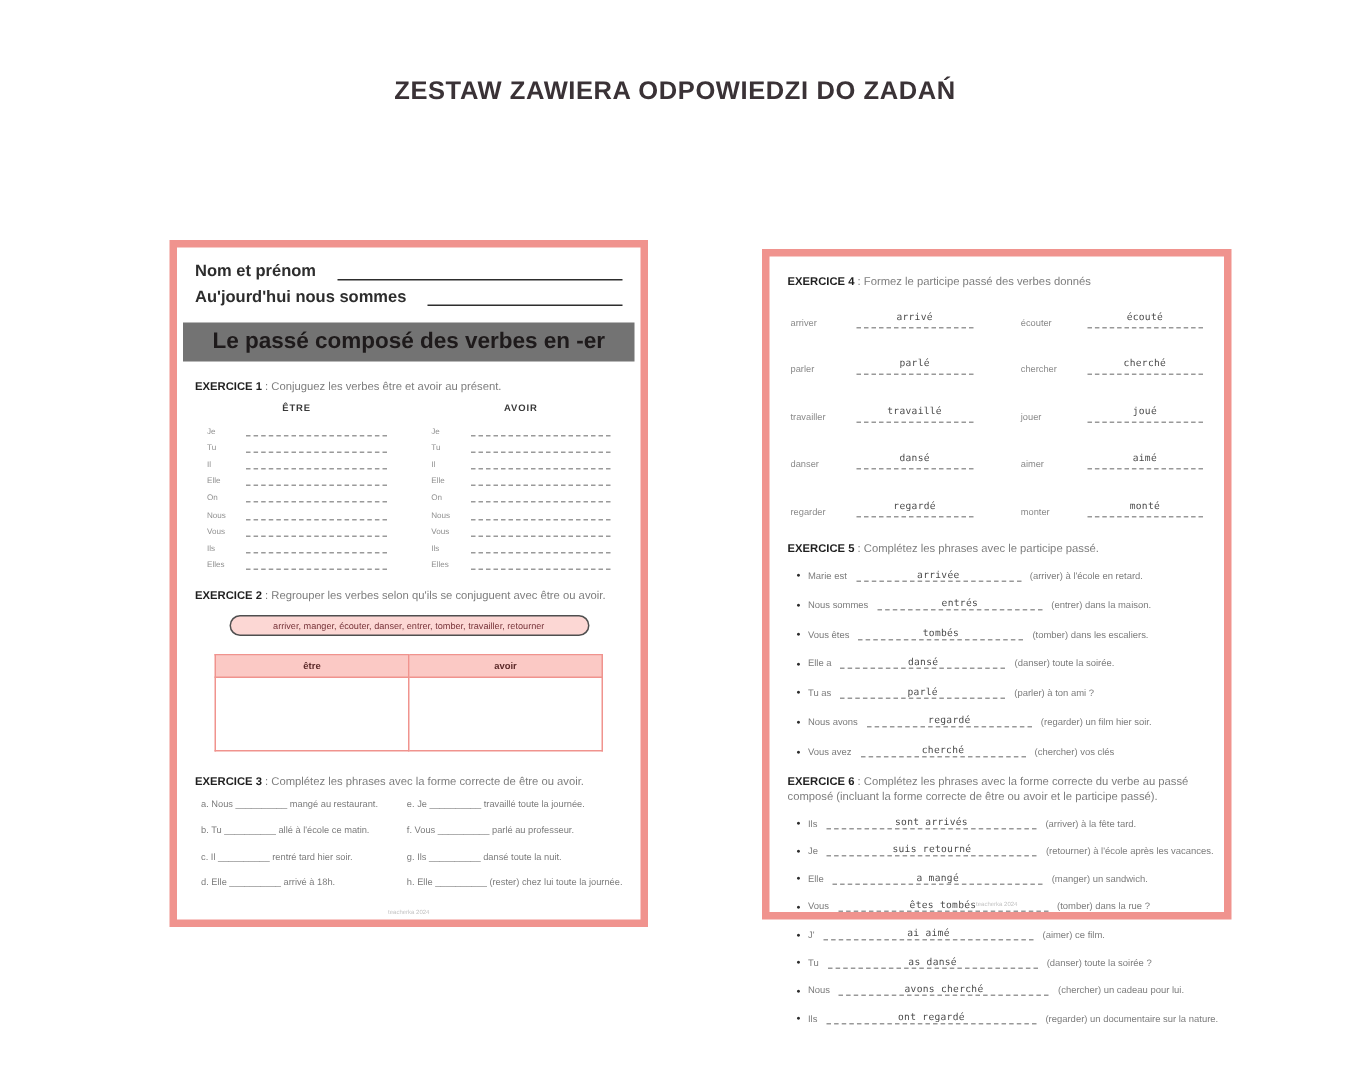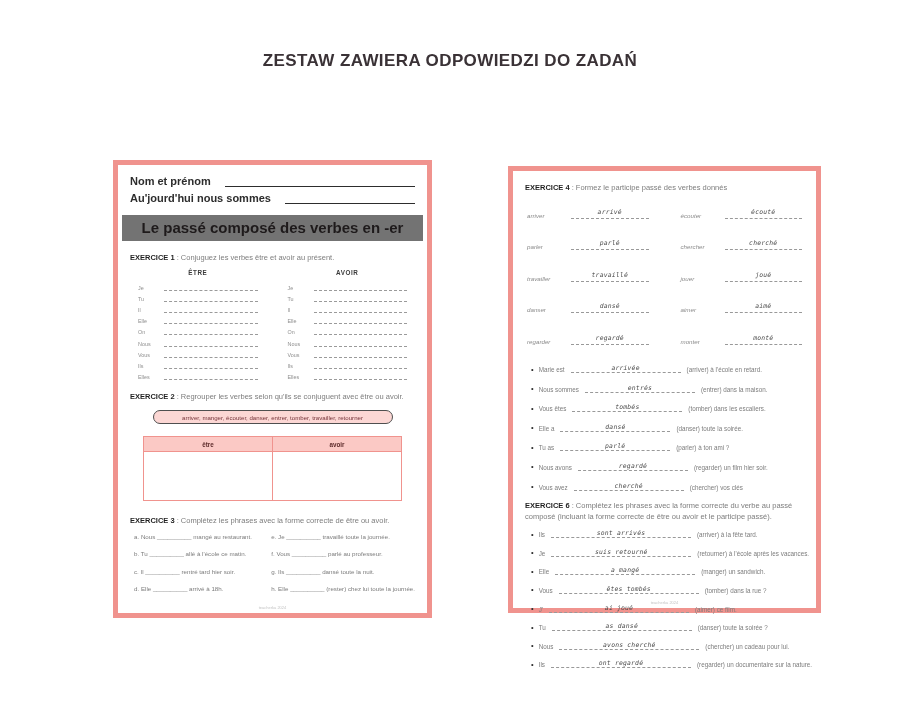--- a/index.html
+++ b/index.html
@@ -42,32 +42,32 @@
 
   .ex3grid{display:flex;gap:10px;margin-top:6px;padding-left:4px;}
   .ex3col{flex:1;}
   .ex3item{font-size:6.2px;color:#7c7c7c;margin-bottom:10.5px;white-space:nowrap;}
 
   .pfoot{position:absolute;bottom:3px;left:0;width:100%;text-align:center;
     font-size:4px;color:#c4c4c4;}
 
   .ex4grid{display:flex;gap:32px;margin-top:6px;padding:0 2px;}
   .ex4col{flex:1;}
-  .ex4row{display:flex;align-items:flex-end;margin-bottom:12.5px;font-style:italic;}
+  .ex4row{display:flex;align-items:flex-end;margin-bottom:12.5px;}
   .ex4verb{width:44px;font-size:6.2px;color:#8a8a8a;}
   .ansline{flex:1;max-width:80px;border-bottom:1px dashed #999;text-align:center;}
   .hw{font-family:"DejaVu Sans Mono", monospace;font-size:6.4px;color:#4a4a4a;
     letter-spacing:.2px;}
 
   .bitems{margin-top:7px;padding-left:6px;}
   .bitem{display:flex;align-items:flex-end;margin-bottom:10.6px;font-size:6.3px;color:#7c7c7c;}
   .bitem::before{content:"•";font-size:7.5px;color:#2d2d2d;margin-right:5px;line-height:1;}
   .bitem .pre{white-space:nowrap;margin-right:3px;}
   .bitem .blank{width:110px;border-bottom:1px dashed #999;text-align:center;
-    margin:0 3px;flex:none;font-style:italic;}
+    margin:0 3px;flex:none;}
   .ex6list .blank{width:140px;}
   .ex6list .bitem{margin-bottom:9.6px;}
   .bitem .post{white-space:nowrap;margin-left:3px;}
 </style>
 </head>
 <body>
 
 <div class="main-title">ZESTAW ZAWIERA ODPOWIEDZI DO ZADAŃ</div>
 
 <div class="page page-left">
@@ -248,20 +248,21 @@
             <span class="ex4verb">aimer</span>
             <span class="ansline"><span class="hw">aimé</span></span>
           </div>
         <div class="ex4row">
             <span class="ex4verb">monter</span>
             <span class="ansline"><span class="hw">monté</span></span>
           </div>
       </div>
     </div>
 
+    <div class="exh" style="margin-top:4px;"><b>EXERCICE 5</b><span> : Complétez les phrases avec le participe passé.</span></div>
 
     <div class="bitems">
       <div class="bitem">
           <span class="pre">Marie est</span>
           <span class="blank"><span class="hw">arrivée</span></span>
           <span class="post">(arriver) à l'école en retard.</span>
         </div>
       <div class="bitem">
           <span class="pre">Nous sommes</span>
           <span class="blank"><span class="hw">entrés</span></span>
@@ -312,21 +313,21 @@
           <span class="blank"><span class="hw">a mangé</span></span>
           <span class="post">(manger) un sandwich.</span>
         </div>
       <div class="bitem">
           <span class="pre">Vous</span>
           <span class="blank"><span class="hw">êtes tombés</span></span>
           <span class="post">(tomber) dans la rue ?</span>
         </div>
       <div class="bitem">
           <span class="pre">J'</span>
-          <span class="blank"><span class="hw">ai joué</span></span>
+          <span class="blank"><span class="hw">ai aimé</span></span>
           <span class="post">(aimer) ce film.</span>
         </div>
       <div class="bitem">
           <span class="pre">Tu</span>
           <span class="blank"><span class="hw">as dansé</span></span>
           <span class="post">(danser) toute la soirée ?</span>
         </div>
       <div class="bitem">
           <span class="pre">Nous</span>
           <span class="blank"><span class="hw">avons cherché</span></span>

